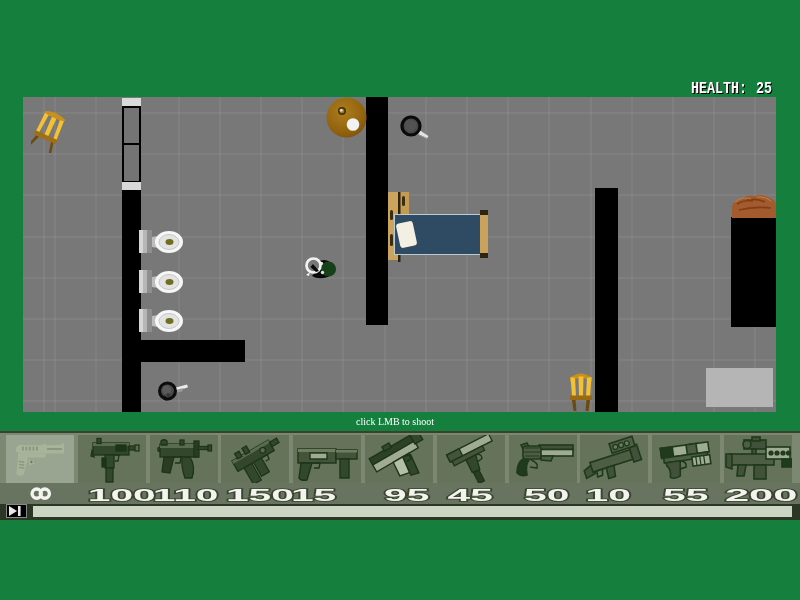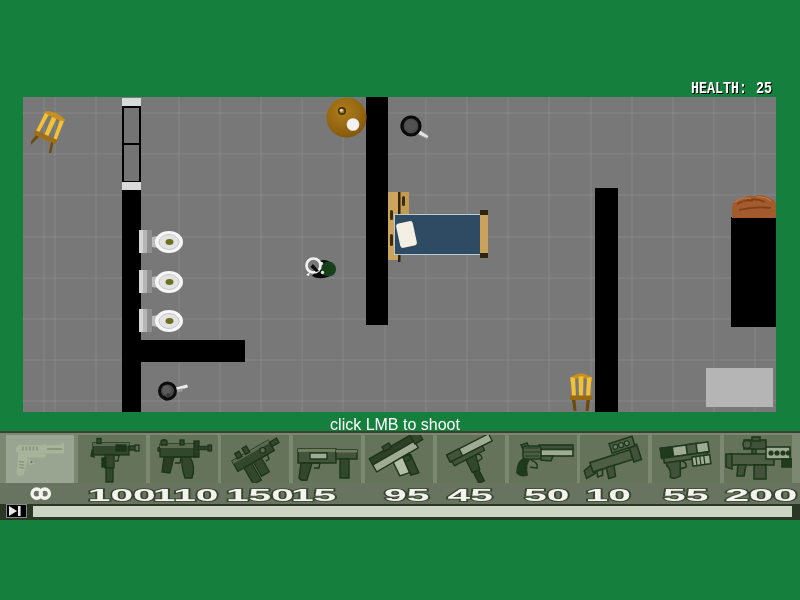--- a/index.html
+++ b/index.html
@@ -153,21 +153,21 @@
     <path d="M9.5 7.5 L14.5 7.5 L14 27 L10 27 Z" fill="#f3c133"></path>
     <path d="M18 9 L22.5 8 L21 27 L17 27 Z" fill="#f3c133"></path>
     <rect x="1" y="26.5" width="22" height="4.5" fill="#9a6a12"></rect>
     <path d="M3 31 L4.5 42 L7.5 42 L6.5 31 Z" fill="#6d4a0e"></path>
     <path d="M17.5 31 L16.5 42 L19.5 42 L21 31 Z" fill="#6d4a0e"></path>
   </svg>
 
   <div class="abs" style="left:691px;top:78.8px;color:#fff;font-family:'Liberation Mono',monospace;font-weight:bold;font-size:14.5px;transform:scale(0.92,1.18);transform-origin:0 0;text-shadow:1px 1px 0 #000;">HEALTH:</div>
   <div class="abs" style="left:756px;top:78.8px;color:#fff;font-family:'Liberation Mono',monospace;font-weight:bold;font-size:14.5px;transform:scale(0.92,1.18);transform-origin:0 0;text-shadow:1px 1px 0 #000;">25</div>
 
-  <div class="abs" style="left:0;top:416px;width:790px;text-align:center;color:#fff;font-size:16px;">click LMB to shoot</div>
+  <div class="abs" style="left:0;top:416px;width:790px;text-align:center;color:#fff;font-size:10px;font-family:Liberation Serif, serif;">click LMB to shoot</div>
 
   <div class="abs" style="left:0;top:431px;width:800px;height:89px;background:#7d8873;border-top:2px solid #39422e;box-sizing:border-box;"></div>
 
   <div class="abs" style="left:0;top:483px;width:800px;height:21px;background:#68745f;"></div>
 
   <div class="abs" style="left:0;top:504px;width:800px;height:16px;background:#2c3624;"></div>
 
   <div class="abs" style="left:33px;top:506px;width:759px;height:10.5px;background:#ccd5c4;"></div>
 
   <div class="abs" style="left:6px;top:504px;width:21px;height:14px;background:#000;border:1.5px solid #888;box-sizing:border-box;"></div>

